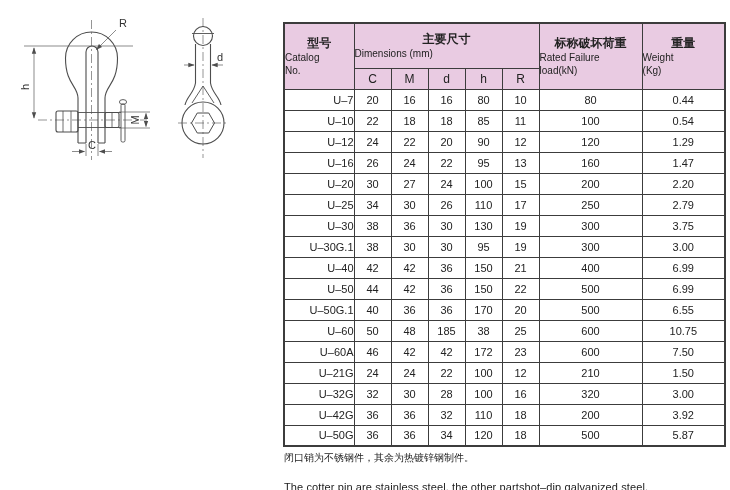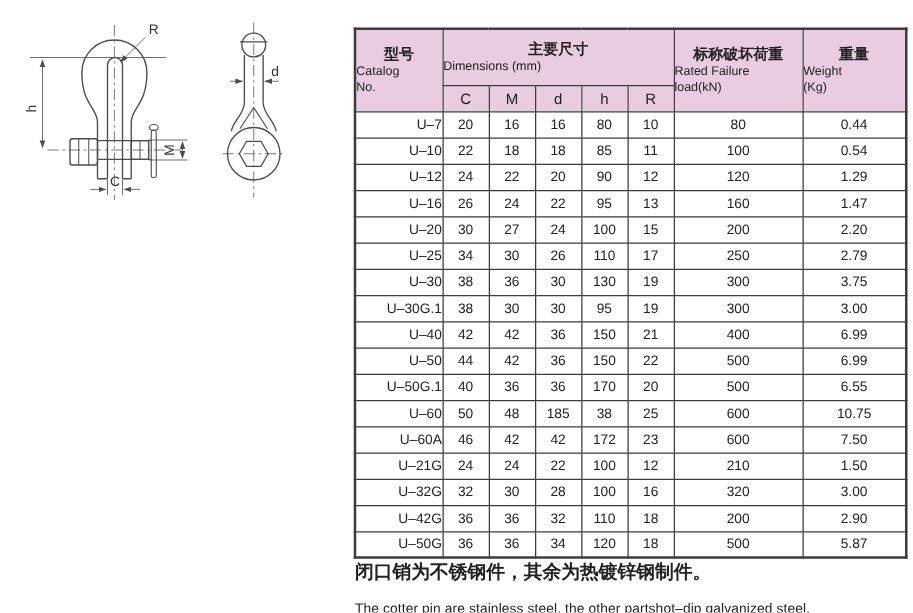--- a/index.html
+++ b/index.html
@@ -20,21 +20,21 @@
   .spec thead th { background: var(--header-bg); font-weight: normal; vertical-align: middle; }
   .spec thead tr.h1 th { height: 45px; }
   .spec thead tr.h2 th { height: 21px; font-size: 12px; }
   .hzh { font-weight: bold; font-size: 12px; line-height: 15px; }
   .hen { font-size: 10px; line-height: 13px; text-align: left; }
   .spec tbody td { height: 21px; font-size: 11px; text-align: center; background: #fff; }
   .spec tbody td.cat { text-align: right; padding-left: 13px; }
 
   
   .notes { position: absolute; left: 284px; top: 450px; width: 440px; }
-  .note-zh { font-size: 15px; font-weight: bold; line-height: 15px; }
+  .note-zh { font-size: 10px; font-weight: normal; line-height: 15px; }
   .note-en { font-size: 11px; line-height: 15px; margin-top: 15px; letter-spacing: 0.1px; }
 </style>
 </head>
 <body>
 
 <div class="page">
 
   <div class="drawing">
     <svg viewBox="0 0 262 182">
       <defs>
@@ -303,21 +303,21 @@
           <td>3.00</td>
         </tr>
         <tr>
           <td class="cat">U–42G</td>
           <td>36</td>
           <td>36</td>
           <td>32</td>
           <td>110</td>
           <td>18</td>
           <td>200</td>
-          <td>2.90</td>
+          <td>3.92</td>
         </tr>
         <tr>
           <td class="cat">U–50G</td>
           <td>36</td>
           <td>36</td>
           <td>34</td>
           <td>120</td>
           <td>18</td>
           <td>500</td>
           <td>5.87</td>

